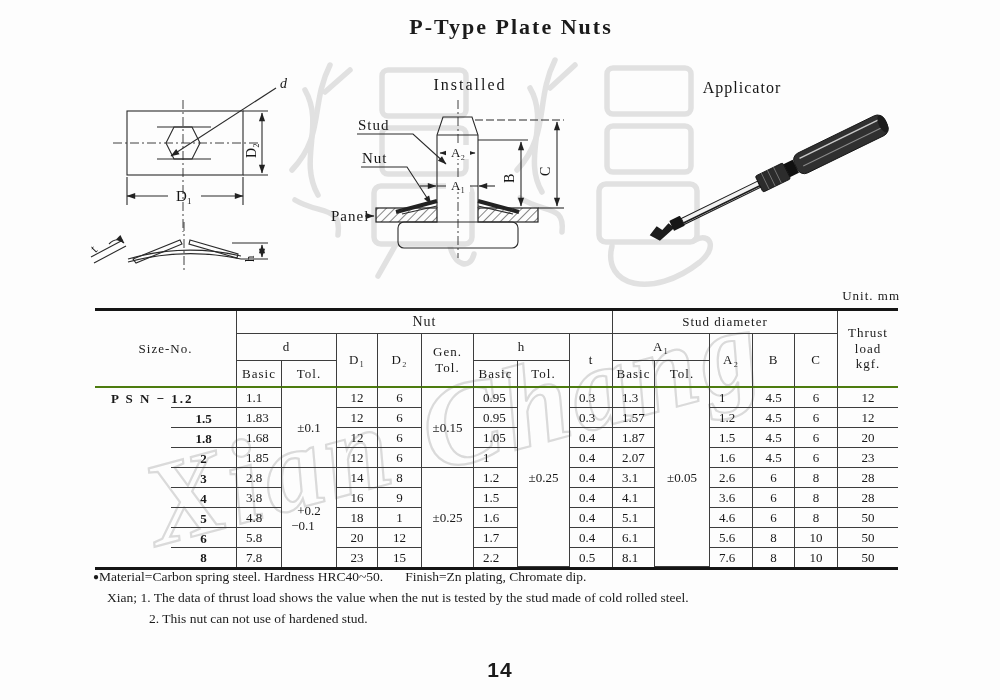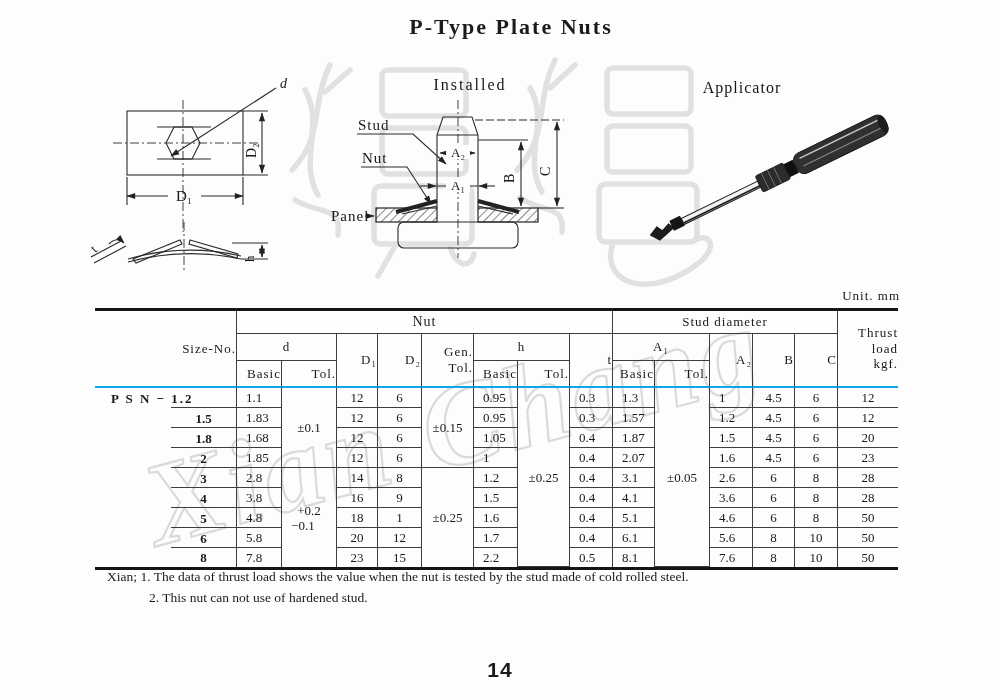--- a/index.html
+++ b/index.html
@@ -22,21 +22,21 @@
   .diag text{font-family:"Liberation Serif",serif;fill:#161616;}
   .ln{stroke:#2b2b2b;stroke-width:1.1;fill:none;}
   .cl{stroke:#2b2b2b;stroke-width:0.9;fill:none;stroke-dasharray:9 3 2 3;}
   
   .tblwrap{position:absolute;left:95px;top:308px;z-index:3;}
   table{border-collapse:separate;border-spacing:0;table-layout:fixed;width:803px;
         border-top:3px solid #151515;border-bottom:3px solid #151515;background:transparent;}
   th,td{font-family:"Liberation Serif",serif;font-size:13px;font-weight:normal;color:#191919;
         padding:0;margin:0;background:transparent;overflow:hidden;}
   th{border-right:1px solid #3d3d3d;border-bottom:1px solid #3d3d3d;text-align:center;letter-spacing:1px;}
-  th.hb{border-bottom:2px solid #0ea5e9;text-align:right;}
+  th.hb{border-bottom:2px solid #4d7c0f;}
   th.noR,td.noR{border-right:none;}
   td{border-right:1px solid #3d3d3d;border-bottom:1px solid #3d3d3d;height:19px;line-height:19px;}
   tr.last td{border-bottom:none;}
   td.size{border-bottom:none;position:relative;font-weight:bold;}
   td.size .pl{position:absolute;right:0;bottom:0;width:46%;height:0;border-bottom:1px solid #3d3d3d;}
   .sz-full{padding-left:16px;letter-spacing:2px;}
   .sz-num{position:absolute;right:0;bottom:0;width:46%;text-align:center;line-height:19px;}
   td.lft{text-align:left;padding-left:9px;}
   td.ctr{text-align:center;}
   .pre{white-space:pre-line;line-height:1.2;}
@@ -386,20 +386,23 @@
           <td class="lft">7.6</td>
           <td class="ctr">8</td>
           <td class="ctr">10</td>
           <td class="ctr noR">50</td>
         </tr>
       </tbody>
     </table>
   </div>
 
   <div class="notes">
+    <div>
+      <span style="font-size:10px;vertical-align:1px;">●</span><span>Material=Carbon spring steel. Hardness HRC40~50.</span><span class="gap"></span><span>Finish=Zn plating, Chromate dip.</span>
+    </div>
     <div class="ind1">
       <span>Xian;</span>
       <span>1. The data of thrust load shows the value when the nut is tested by the stud made of cold rolled steel.</span>
     </div>
     <div class="ind2">
       <span>2. This nut can not use of hardened stud.</span>
     </div>
   </div>
 
   <div class="pagenum">14</div>

